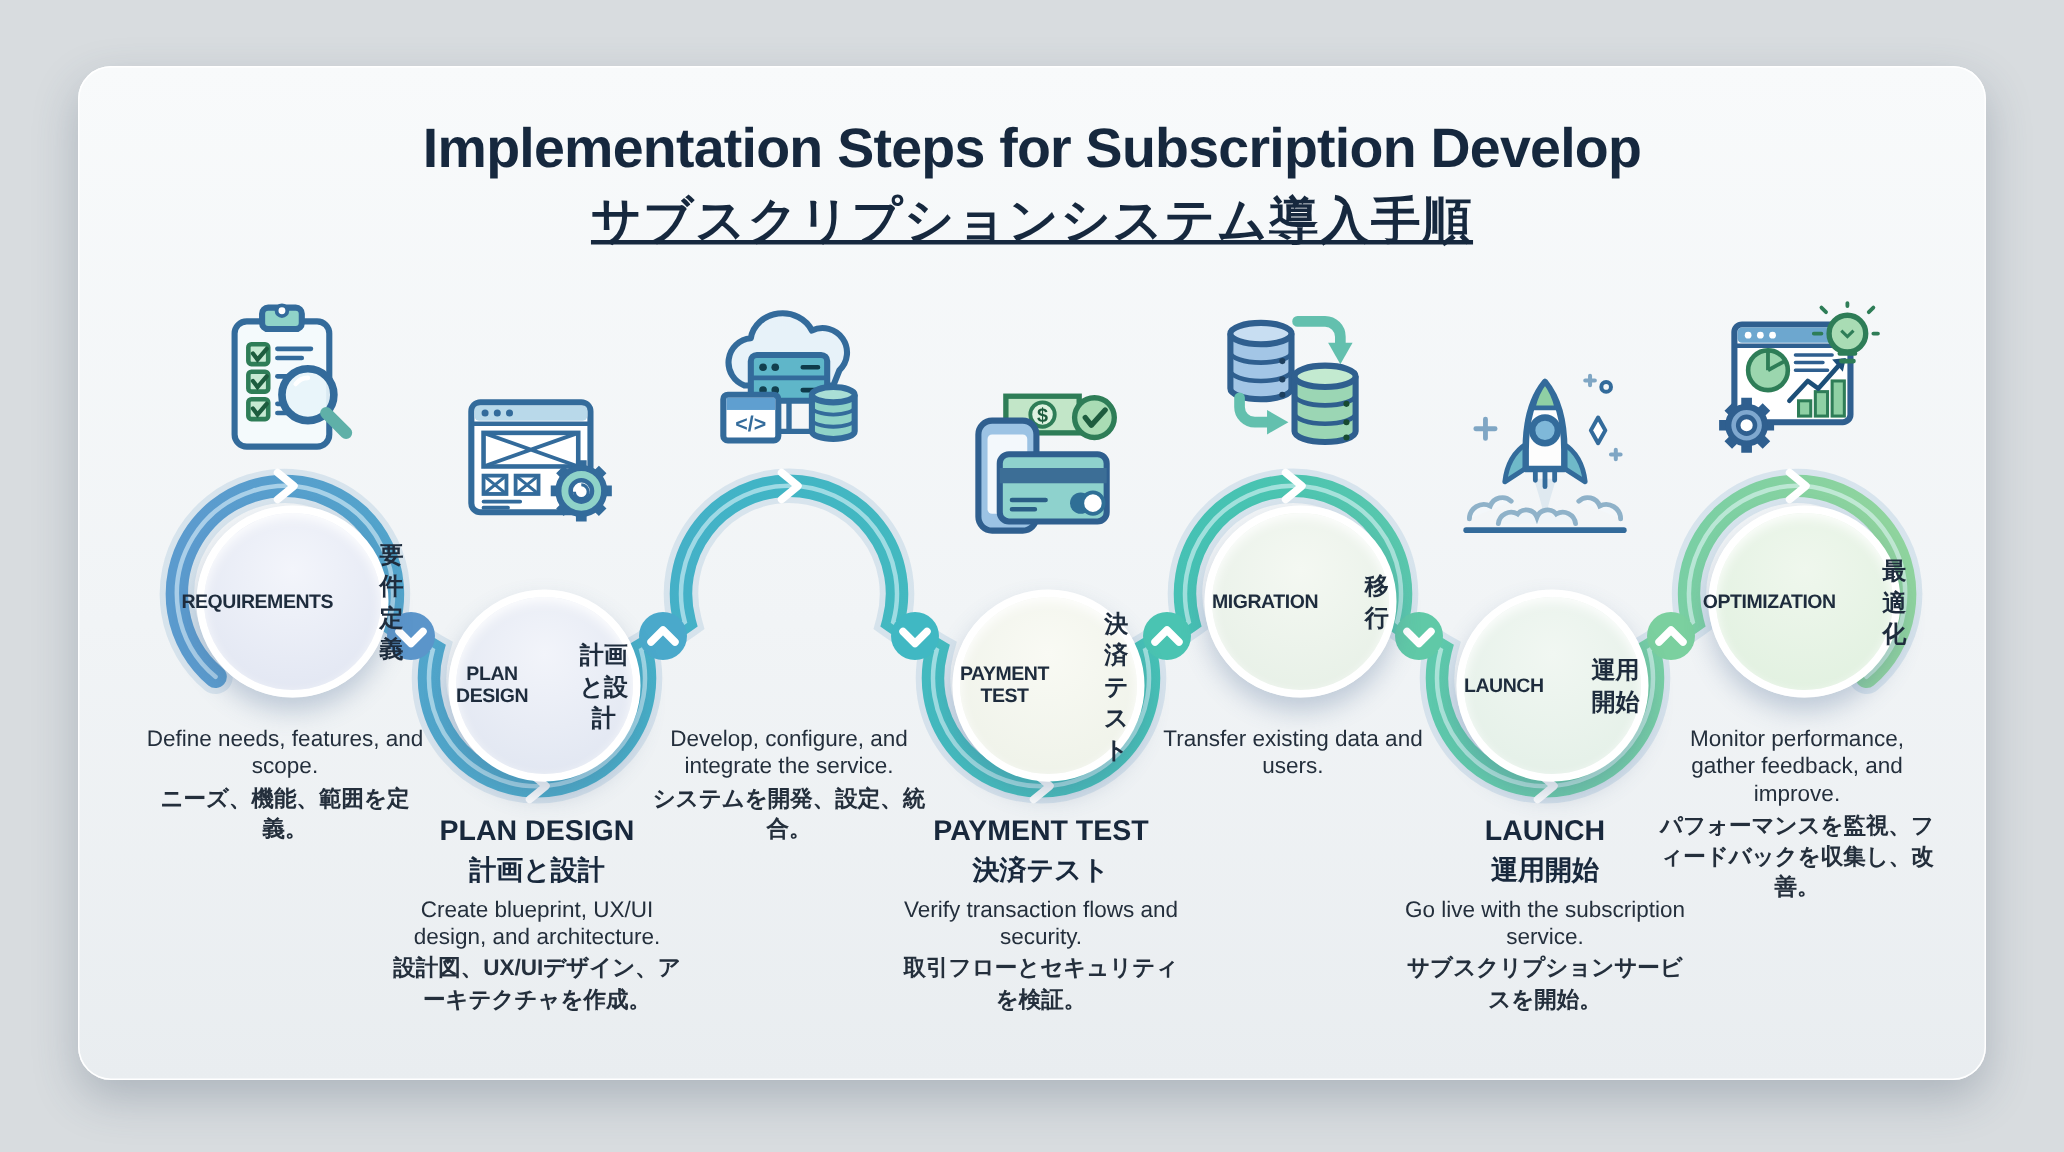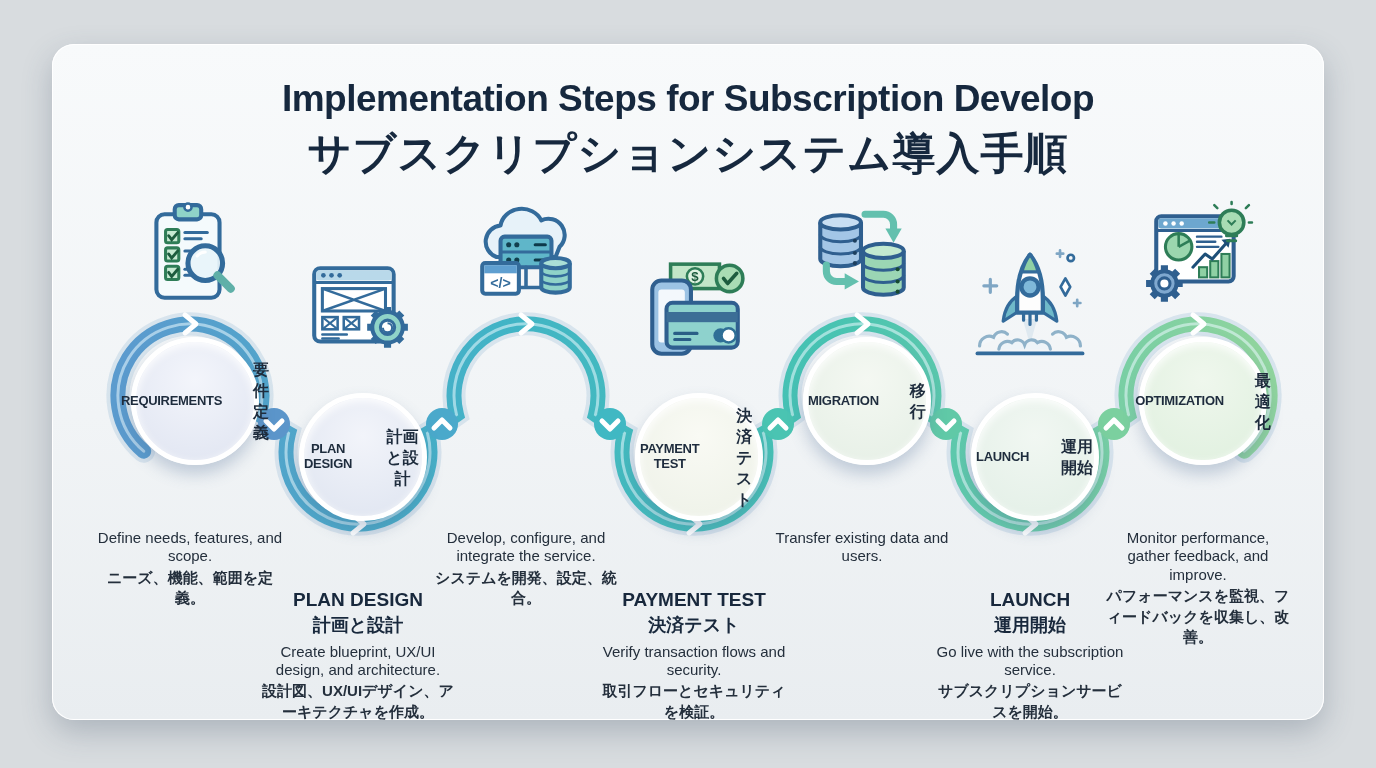--- a/index.html
+++ b/index.html
@@ -3,38 +3,38 @@
 <meta charset="utf-8">
 <style>
   html,body{margin:0;padding:0;background:#d8dcdf;}
   .stage{position:relative;width:1376px;height:768px;background:#d8dcdf;overflow:hidden;
          font-family:"Liberation Sans","DejaVu Sans",sans-serif;}
   .card{position:absolute;left:52px;top:44px;width:1272px;height:676px;border-radius:22px;
         background:linear-gradient(180deg,#f8fafb 0%,#f1f4f6 55%,#e9edf0 100%);
         box-shadow:0 12px 30px rgba(60,80,100,.28),0 0 0 1px #ffffff inset;}
   .title-block{position:absolute;left:0;top:34px;width:100%;text-align:center;color:var(--title-text,#16283e);}
   .title-en{font-size:37px;font-weight:700;letter-spacing:-0.5px;line-height:1.15;}
-  .title-ja{font-size:43px;font-weight:700;letter-spacing:1px;margin-top:4px;}
+  .title-ja{font-size:33px;font-weight:700;letter-spacing:1px;margin-top:4px;text-decoration:underline;}
   .snake{position:absolute;left:0;top:0;}
   .icon-box{position:absolute;width:120px;height:118px;display:flex;align-items:flex-end;justify-content:center;}
   .disc{position:absolute;width:118px;height:118px;border-radius:50%;border:5px solid #ffffff;
         box-shadow:0 9px 16px rgba(80,110,150,.30), inset 0 3px 8px rgba(255,255,255,.9);
         display:flex;flex-direction:row;align-items:center;justify-content:center;text-align:center;
         color:#1e2c3d;}
   .disc .en{font-size:13px;font-weight:700;letter-spacing:-0.3px;line-height:1.15;max-width:104px;}
   .disc.narrow .en{max-width:72px;}
   .disc .ja{font-size:16px;font-weight:700;margin-top:2px;margin-left:31px;}
   .d1{background:radial-gradient(circle at 50% 32%,#f3f5fb,#dfe4f1);}
   .d2{background:radial-gradient(circle at 50% 32%,#f2f4fa,#dee4f0);}
   .d3{background:radial-gradient(circle at 50% 32%,#f0f7fb,#dcecf5);}
   .d4{background:radial-gradient(circle at 50% 32%,#f9faf4,#edf1e7);}
   .d5{background:radial-gradient(circle at 50% 32%,#f4f8f2,#e5efe5);}
   .d6{background:radial-gradient(circle at 50% 32%,#f1f7f2,#e2efe6);}
   .d7{background:radial-gradient(circle at 50% 32%,#eff7ed,#dff0de);}
-  .desc{position:absolute;width:186px;text-align:center;color:var(--body-text,#242f3c);margin-top:45px;}
+  .desc{position:absolute;width:186px;text-align:center;color:var(--body-text,#242f3c);}
   .desc.wide{width:196px;}
   .desc .h-en{font-size:19px;font-weight:700;color:#18283c;line-height:1.2;}
   .desc .h-ja{font-size:18px;font-weight:700;color:#18283c;margin-top:1px;margin-bottom:6px;}
   .desc .t-en{font-size:15px;line-height:1.22;}
   .desc .t-ja{font-size:15px;font-weight:700;line-height:1.38;margin-top:2px;}
 </style>
 </head>
 <body>
 
 <div class="stage">

